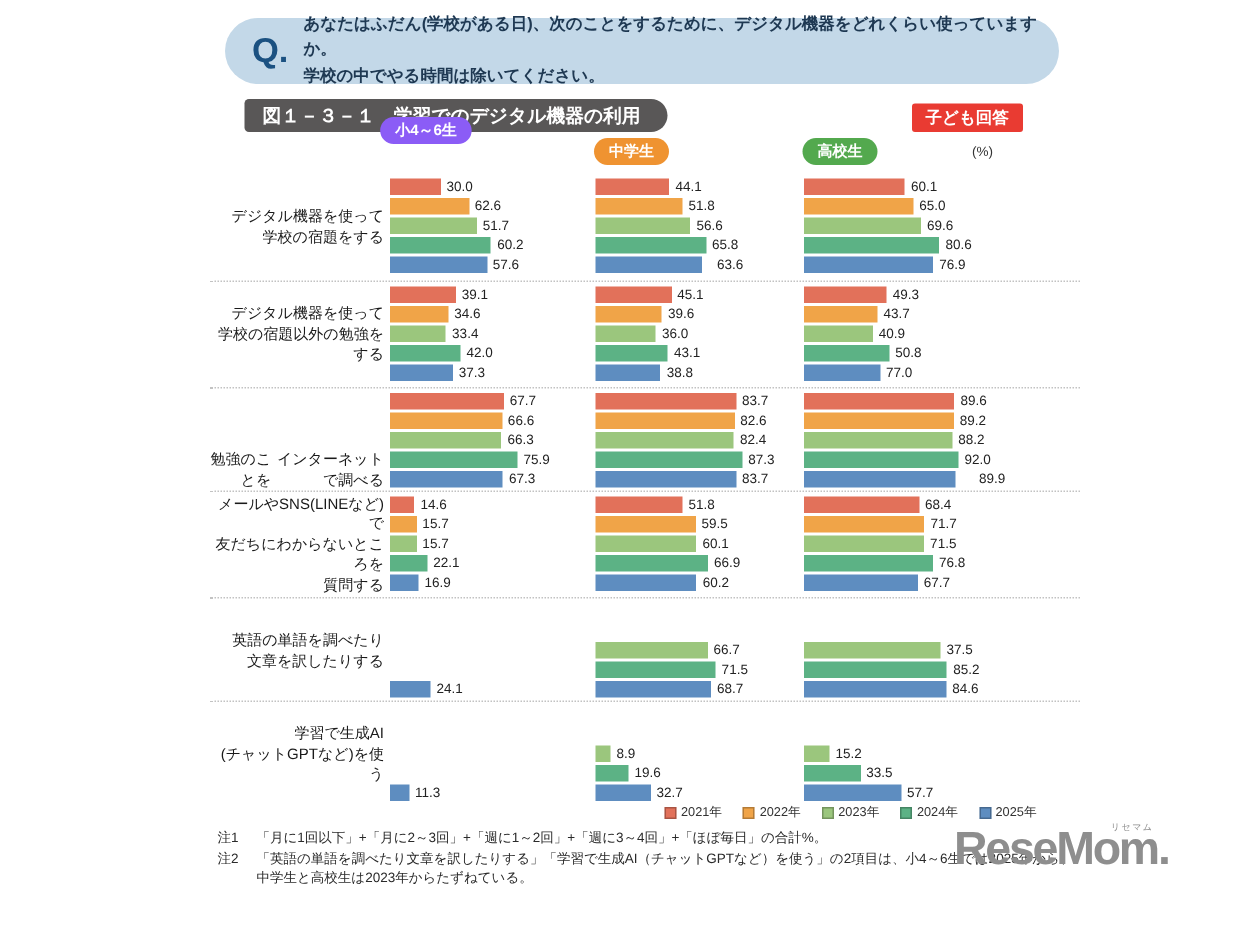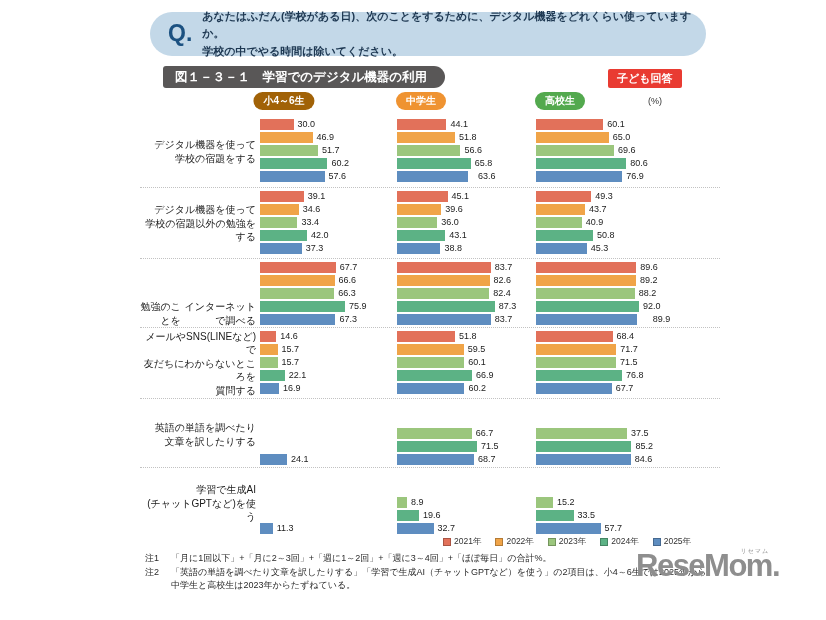--- a/index.html
+++ b/index.html
@@ -59,33 +59,33 @@
       <div>あなたはふだん(学校がある日)、次のことをするために、デジタル機器をどれくらい使っていますか。</div>
       <div>学校の中でやる時間は除いてください。</div>
     </div>
   </div>
 
   <div class="fig-title">図１－３－１　学習でのデジタル機器の利用</div>
   <div class="resp-badge">子ども回答</div>
   <div class="unit-label">(%)</div>
 
   <div id="group-badges">
-      <div class="group-badge" style="left: 284px; top: 92px; background: #a16207;">小4～6生</div>
+      <div class="group-badge" style="left: 284px; top: 78px; background: #8b5cf6;">小4～6生</div>
       <div class="group-badge" style="left: 421px; top: 92px; background: rgb(239, 147, 49);">中学生</div>
       <div class="group-badge" style="left: 560px; top: 92px; background: rgb(83, 169, 78);">高校生</div>
     </div>
   <div id="chart">
       <div class="category-label" style="position: absolute; left: 140px; top: 119px; width: 116px; height: 65px; display: flex; flex-direction: column; justify-content: center; align-items: flex-end; text-align: right;">
         <div>デジタル機器を使って</div>
         <div>学校の宿題をする</div>
       </div>
       <div class="bar" style="position: absolute; left: 260px; top: 119px; width: 33.6px; height: 11px; background: rgb(226, 113, 90);"></div>
       <div class="bar-value-label" style="left: 297.6px; top: 119px; height: 11px; line-height: 11px;">30.0</div>
       <div class="bar" style="position: absolute; left: 260px; top: 132px; width: 52.528px; height: 11px; background: rgb(240, 164, 72);"></div>
-      <div class="bar-value-label" style="left: 316.528px; top: 132px; height: 11px; line-height: 11px;">46.9</div>
+      <div class="bar-value-label" style="left: 316.528px; top: 132px; height: 11px; line-height: 11px;">62.6</div>
       <div class="bar" style="position: absolute; left: 260px; top: 145px; width: 57.904px; height: 11px; background: rgb(155, 198, 125);"></div>
       <div class="bar-value-label" style="left: 321.904px; top: 145px; height: 11px; line-height: 11px;">51.7</div>
       <div class="bar" style="position: absolute; left: 260px; top: 158px; width: 67.424px; height: 11px; background: rgb(92, 178, 133);"></div>
       <div class="bar-value-label" style="left: 331.424px; top: 158px; height: 11px; line-height: 11px;">60.2</div>
       <div class="bar" style="position: absolute; left: 260px; top: 171px; width: 64.512px; height: 11px; background: rgb(94, 141, 192);"></div>
       <div class="bar-value-label" style="left: 328.512px; top: 171px; height: 11px; line-height: 11px;">57.6</div>
       <div class="bar" style="position: absolute; left: 397px; top: 119px; width: 49.392px; height: 11px; background: rgb(226, 113, 90);"></div>
       <div class="bar-value-label" style="left: 450.392px; top: 119px; height: 11px; line-height: 11px;">44.1</div>
       <div class="bar" style="position: absolute; left: 397px; top: 132px; width: 58.016px; height: 11px; background: rgb(240, 164, 72);"></div>
       <div class="bar-value-label" style="left: 459.016px; top: 132px; height: 11px; line-height: 11px;">51.8</div>
@@ -132,21 +132,21 @@
       <div class="bar-value-label" style="left: 444.456px; top: 243px; height: 11px; line-height: 11px;">38.8</div>
       <div class="bar" style="position: absolute; left: 536px; top: 191px; width: 55.216px; height: 11px; background: rgb(226, 113, 90);"></div>
       <div class="bar-value-label" style="left: 595.216px; top: 191px; height: 11px; line-height: 11px;">49.3</div>
       <div class="bar" style="position: absolute; left: 536px; top: 204px; width: 48.944px; height: 11px; background: rgb(240, 164, 72);"></div>
       <div class="bar-value-label" style="left: 588.944px; top: 204px; height: 11px; line-height: 11px;">43.7</div>
       <div class="bar" style="position: absolute; left: 536px; top: 217px; width: 45.808px; height: 11px; background: rgb(155, 198, 125);"></div>
       <div class="bar-value-label" style="left: 585.808px; top: 217px; height: 11px; line-height: 11px;">40.9</div>
       <div class="bar" style="position: absolute; left: 536px; top: 230px; width: 56.896px; height: 11px; background: rgb(92, 178, 133);"></div>
       <div class="bar-value-label" style="left: 596.896px; top: 230px; height: 11px; line-height: 11px;">50.8</div>
       <div class="bar" style="position: absolute; left: 536px; top: 243px; width: 50.736px; height: 11px; background: rgb(94, 141, 192);"></div>
-      <div class="bar-value-label" style="left: 590.736px; top: 243px; height: 11px; line-height: 11px;">45.3</div>
+      <div class="bar-value-label" style="left: 590.736px; top: 243px; height: 11px; line-height: 11px;">77.0</div>
       <div class="separator" style="left: 140px; top: 258px; width: 580px;"></div>
       <div class="category-label" style="position: absolute; left: 140px; top: 262px; width: 116px; height: 65px; display: flex; flex-direction: row; justify-content: center; align-items: flex-end; text-align: right;">
         <div>勉強のことを</div>
         <div>インターネットで調べる</div>
       </div>
       <div class="bar" style="position: absolute; left: 260px; top: 262px; width: 75.824px; height: 11px; background: rgb(226, 113, 90);"></div>
       <div class="bar-value-label" style="left: 339.824px; top: 262px; height: 11px; line-height: 11px;">67.7</div>
       <div class="bar" style="position: absolute; left: 260px; top: 275px; width: 74.592px; height: 11px; background: rgb(240, 164, 72);"></div>
       <div class="bar-value-label" style="left: 338.592px; top: 275px; height: 11px; line-height: 11px;">66.6</div>
       <div class="bar" style="position: absolute; left: 260px; top: 288px; width: 74.256px; height: 11px; background: rgb(155, 198, 125);"></div>

